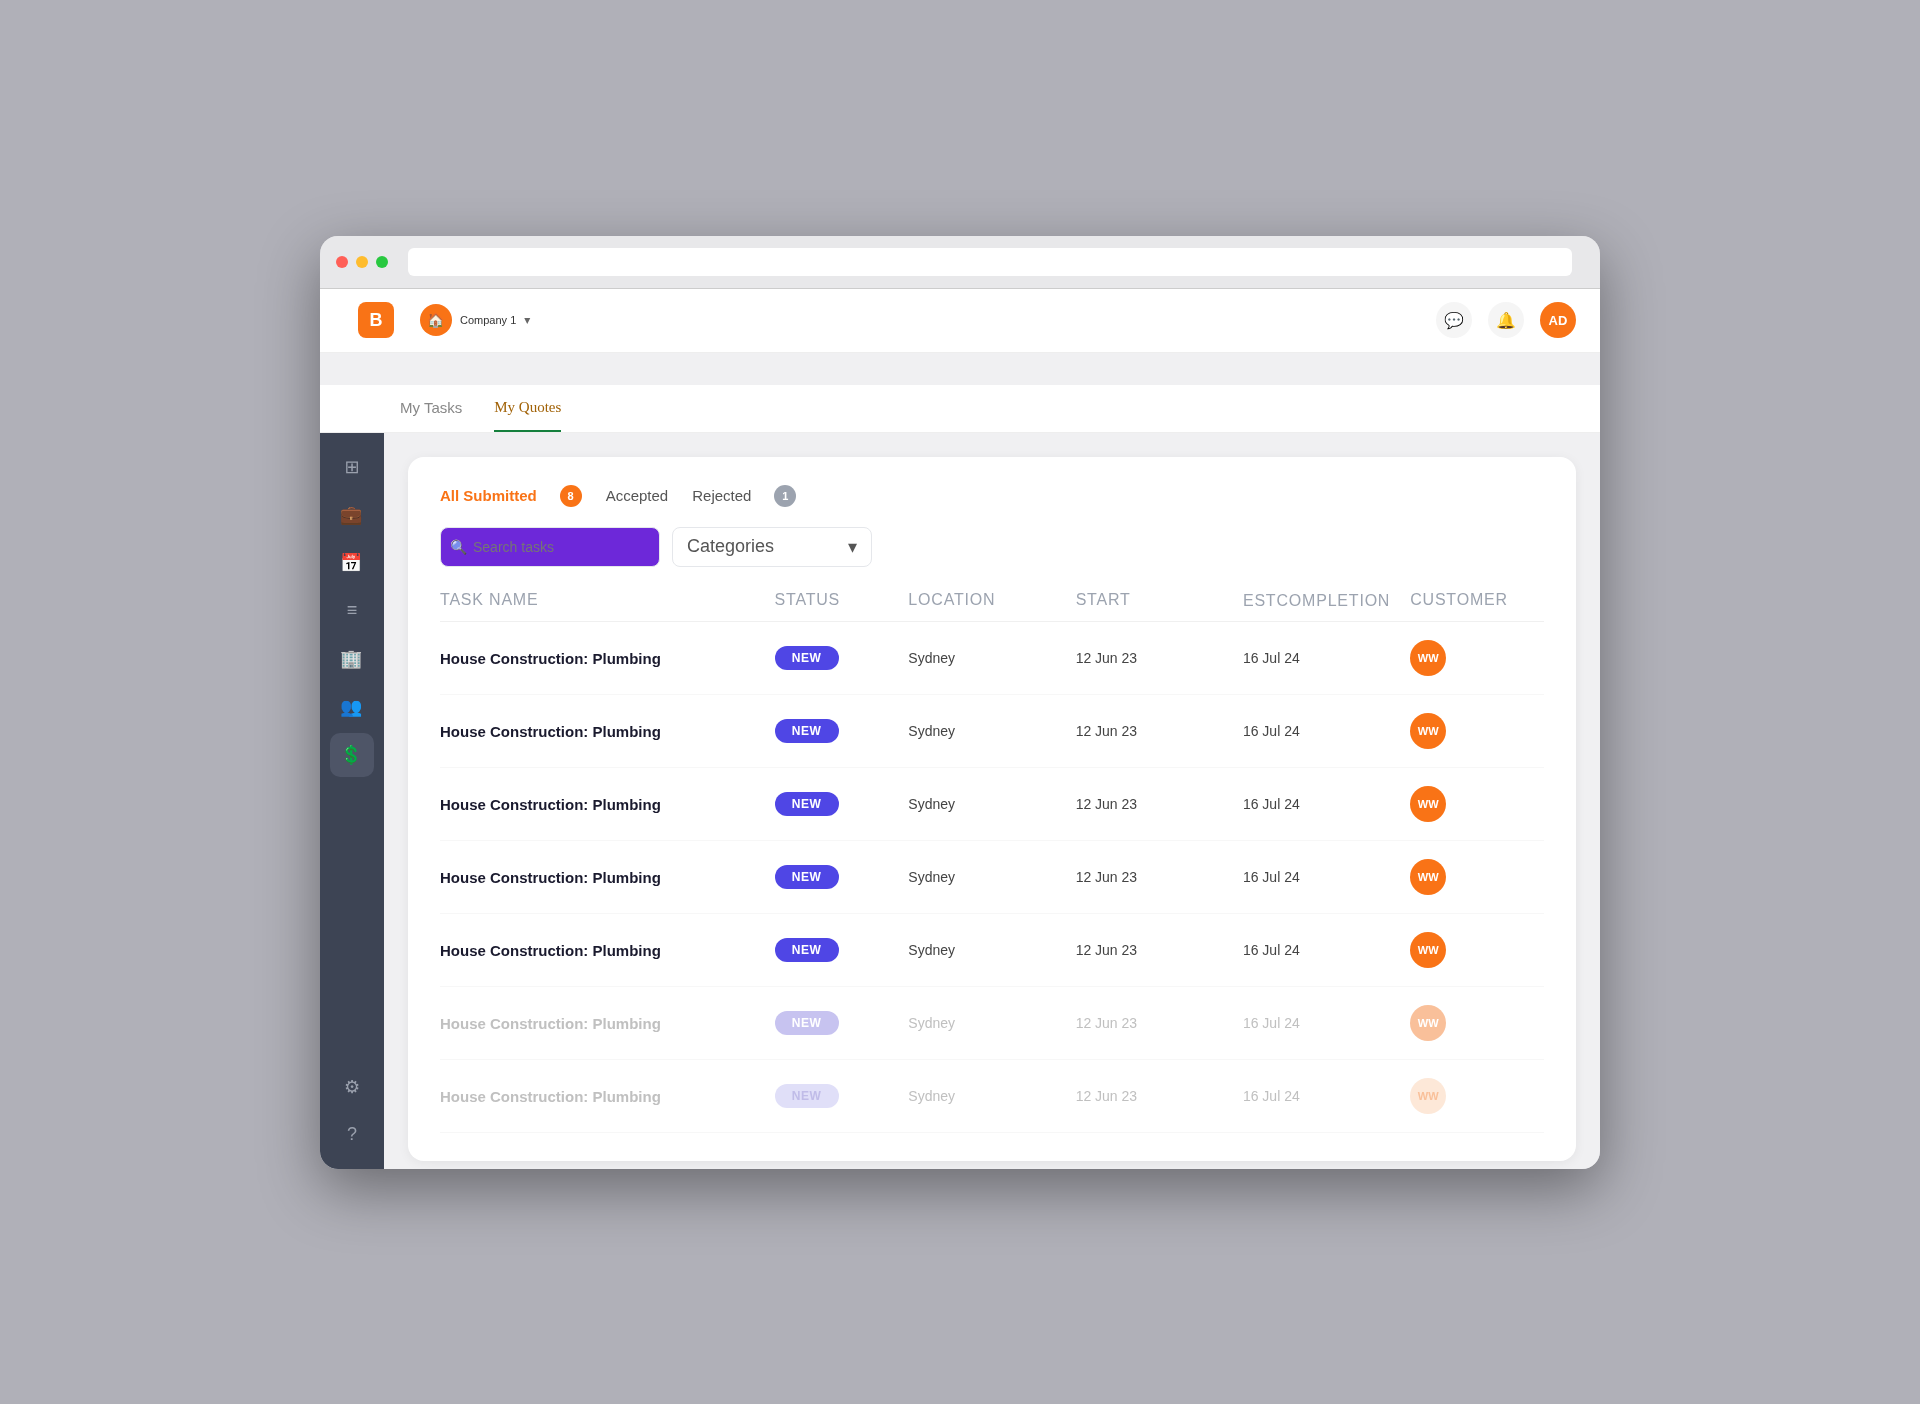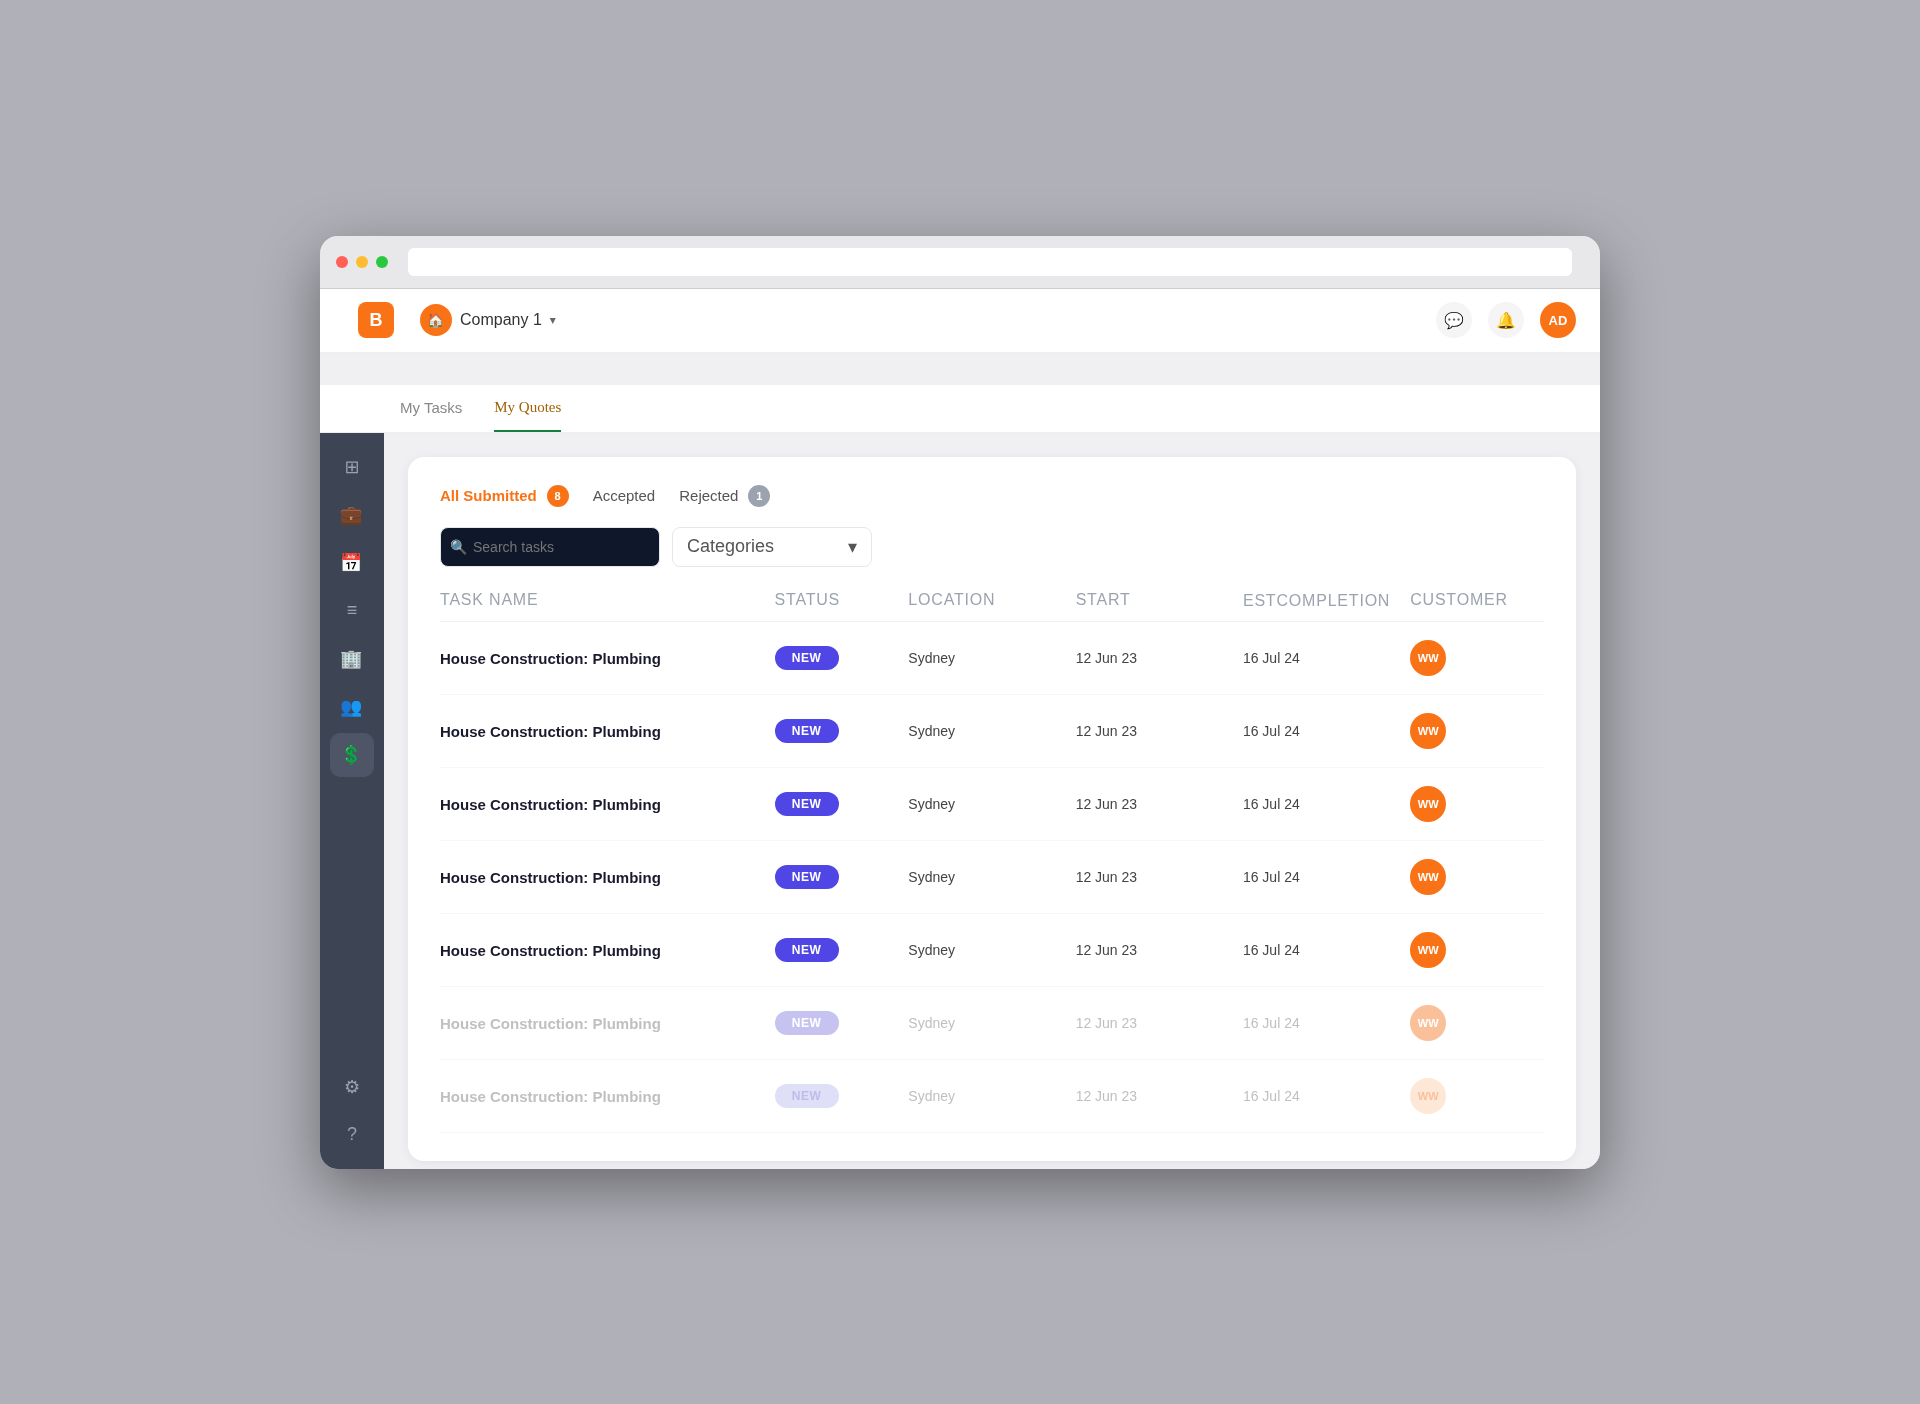--- a/index.html
+++ b/index.html
@@ -83,21 +83,21 @@
       height: 32px;
       background: #f97316;
       border-radius: 50%;
       display: flex;
       align-items: center;
       justify-content: center;
       color: white;
       font-size: 14px;
     }
     .company-name {
-      font-size: 16px;
+      font-size: 11px;
       font-weight: 500;
       color: #333;
     }
     .chevron-down {
       color: #666;
       font-size: 12px;
     }
     .header-spacer { flex: 1; }
     .header-actions {
       display: flex;
@@ -203,21 +203,21 @@
       gap: 24px;
       margin-bottom: 20px;
     }
     .filter-tab {
       font-size: 15px;
       font-weight: 500;
       color: #555;
       cursor: pointer;
       display: flex;
       align-items: center;
-      gap: 10px;
+      gap: 23px;
       justify-content: flex-end;
     }
     .filter-tab.active {
       color: #f97316;
       font-weight: 700;
     }
     .filter-badge {
       width: 22px;
       height: 22px;
       border-radius: 50%;
@@ -252,21 +252,21 @@
     }
     .search-input {
       width: 100%;
       height: 40px;
       border: 1.5px solid #e5e7eb;
       border-radius: 8px;
       padding: 0 12px 0 32px;
       font-size: 14px;
       color: #aaa;
       outline: none;
-      background: #0f172a;
+      background: #6d28d9;
     }
     .categories-select {
       display: flex;
       align-items: center;
       justify-content: space-between;
       width: 200px;
       height: 40px;
       border: 1.5px solid #e5e7eb;
       border-radius: 8px;
       padding: 0 14px;

